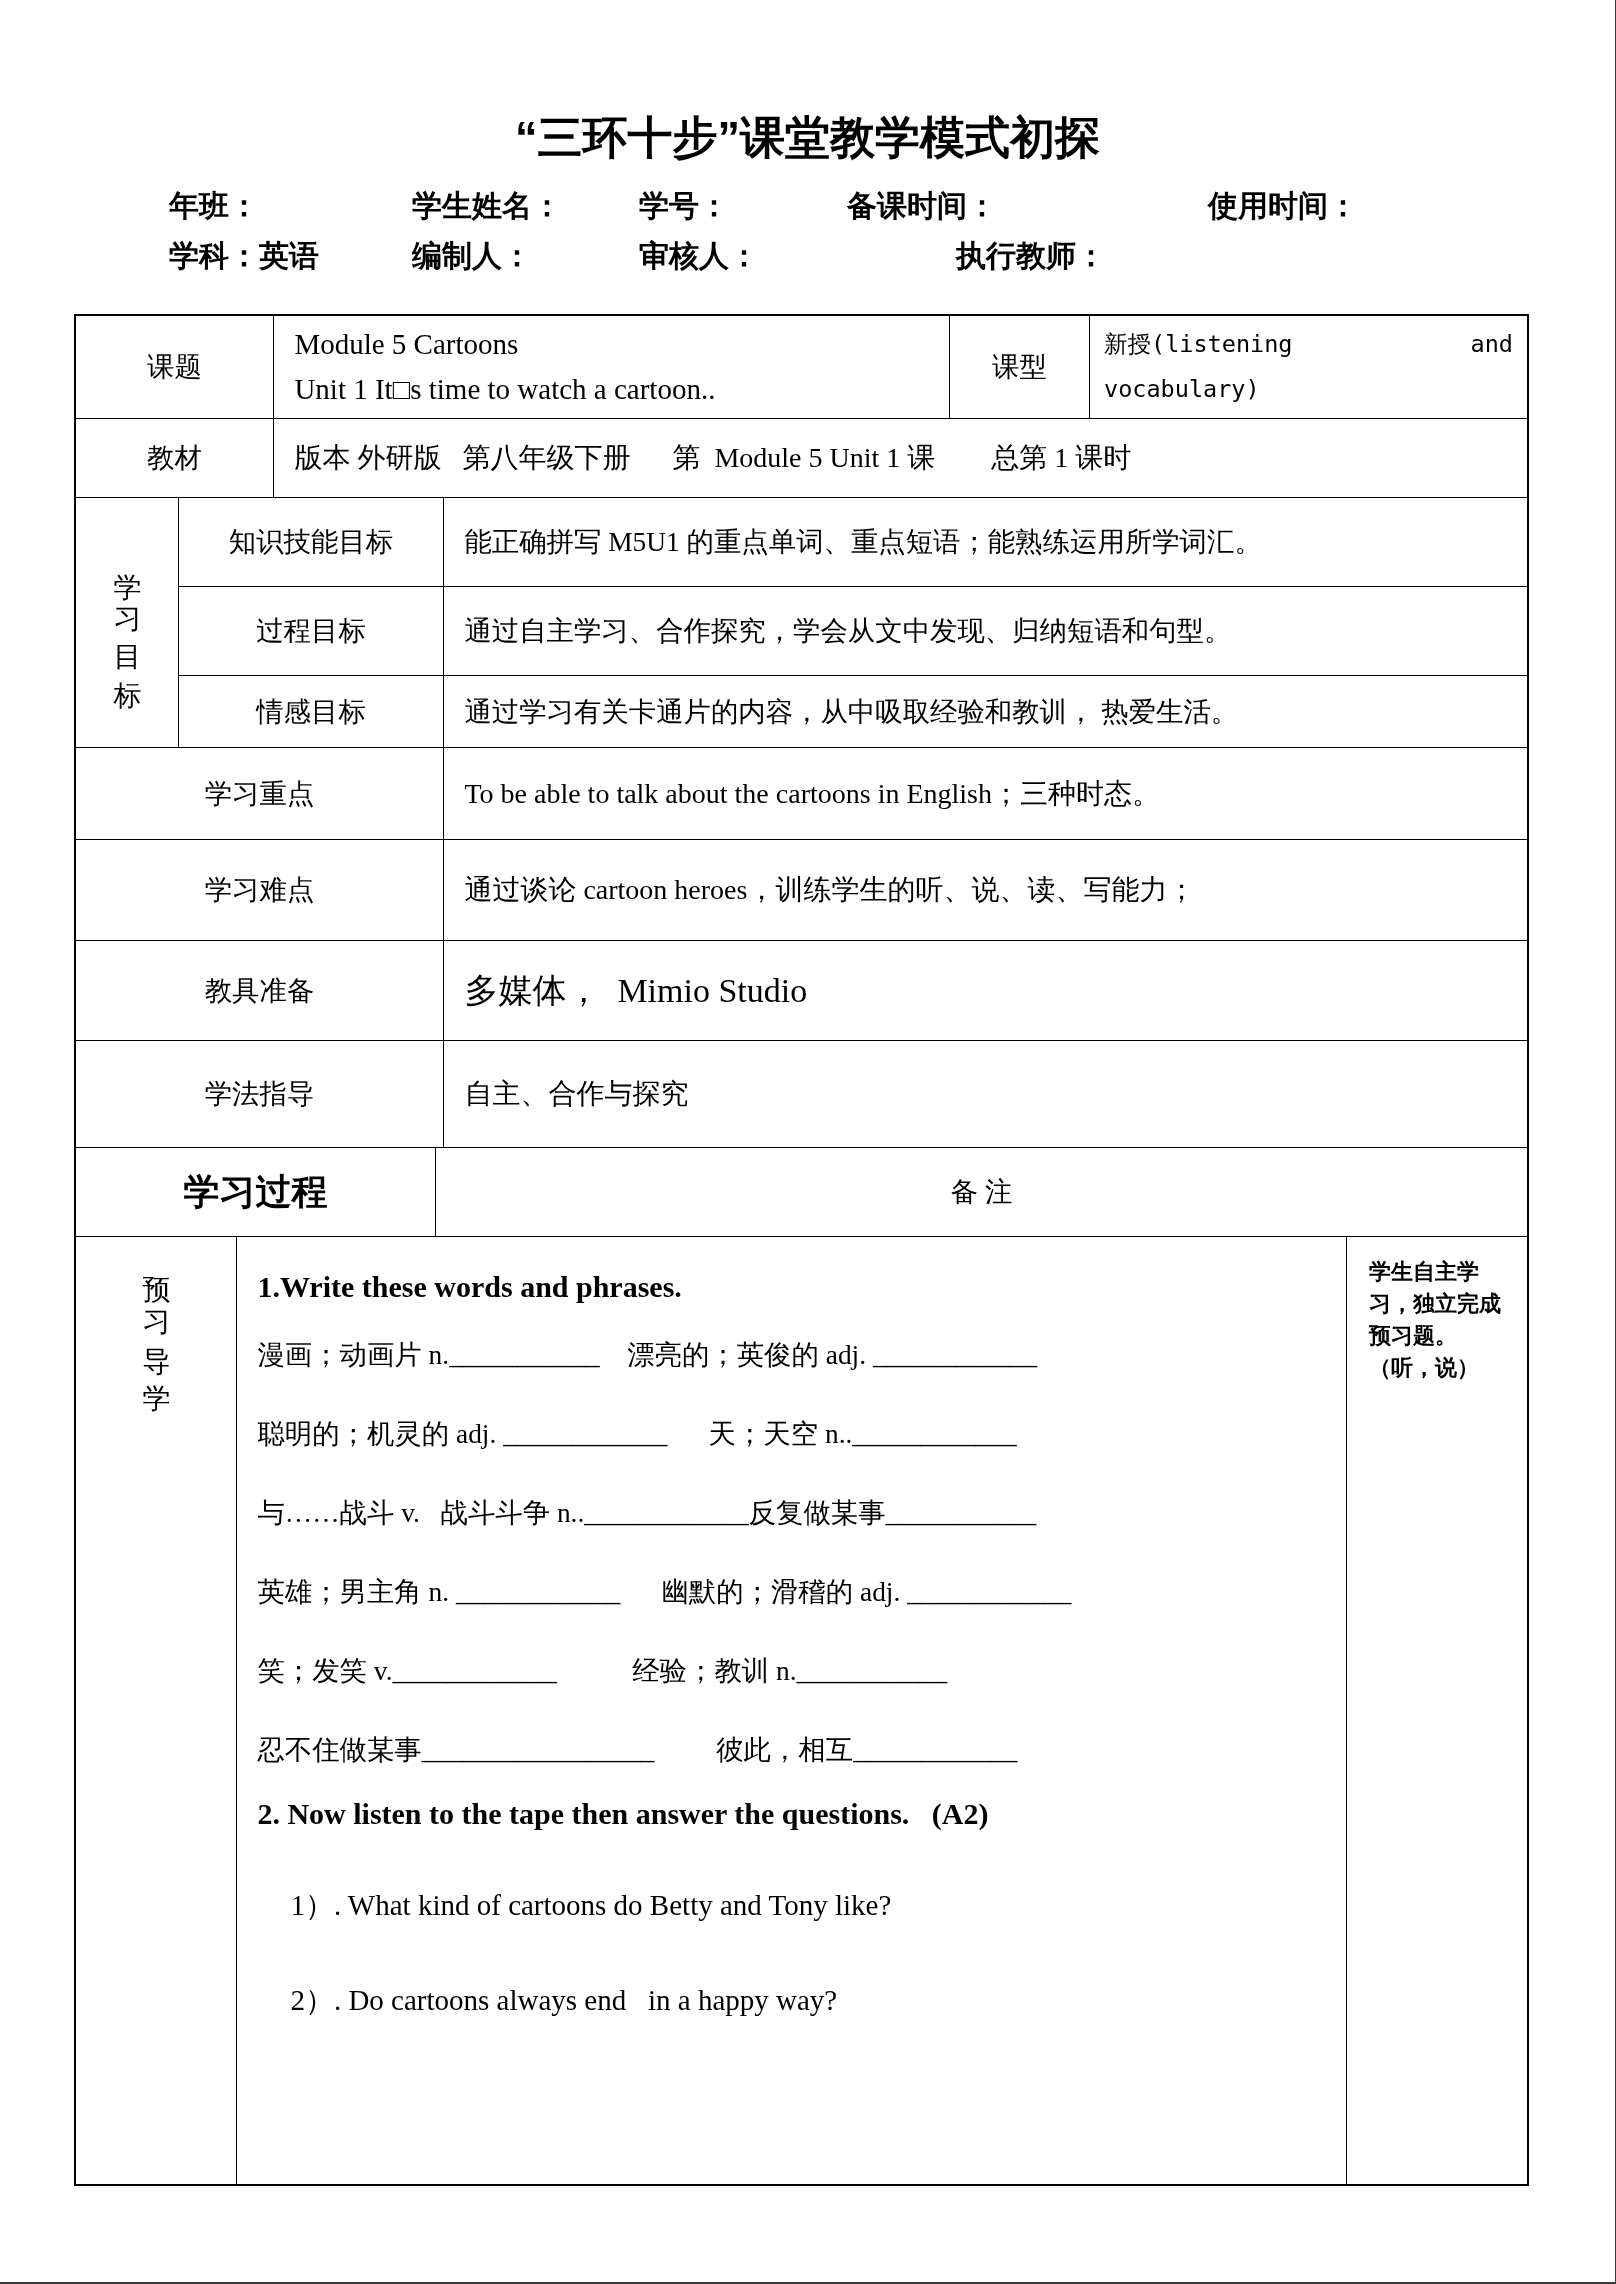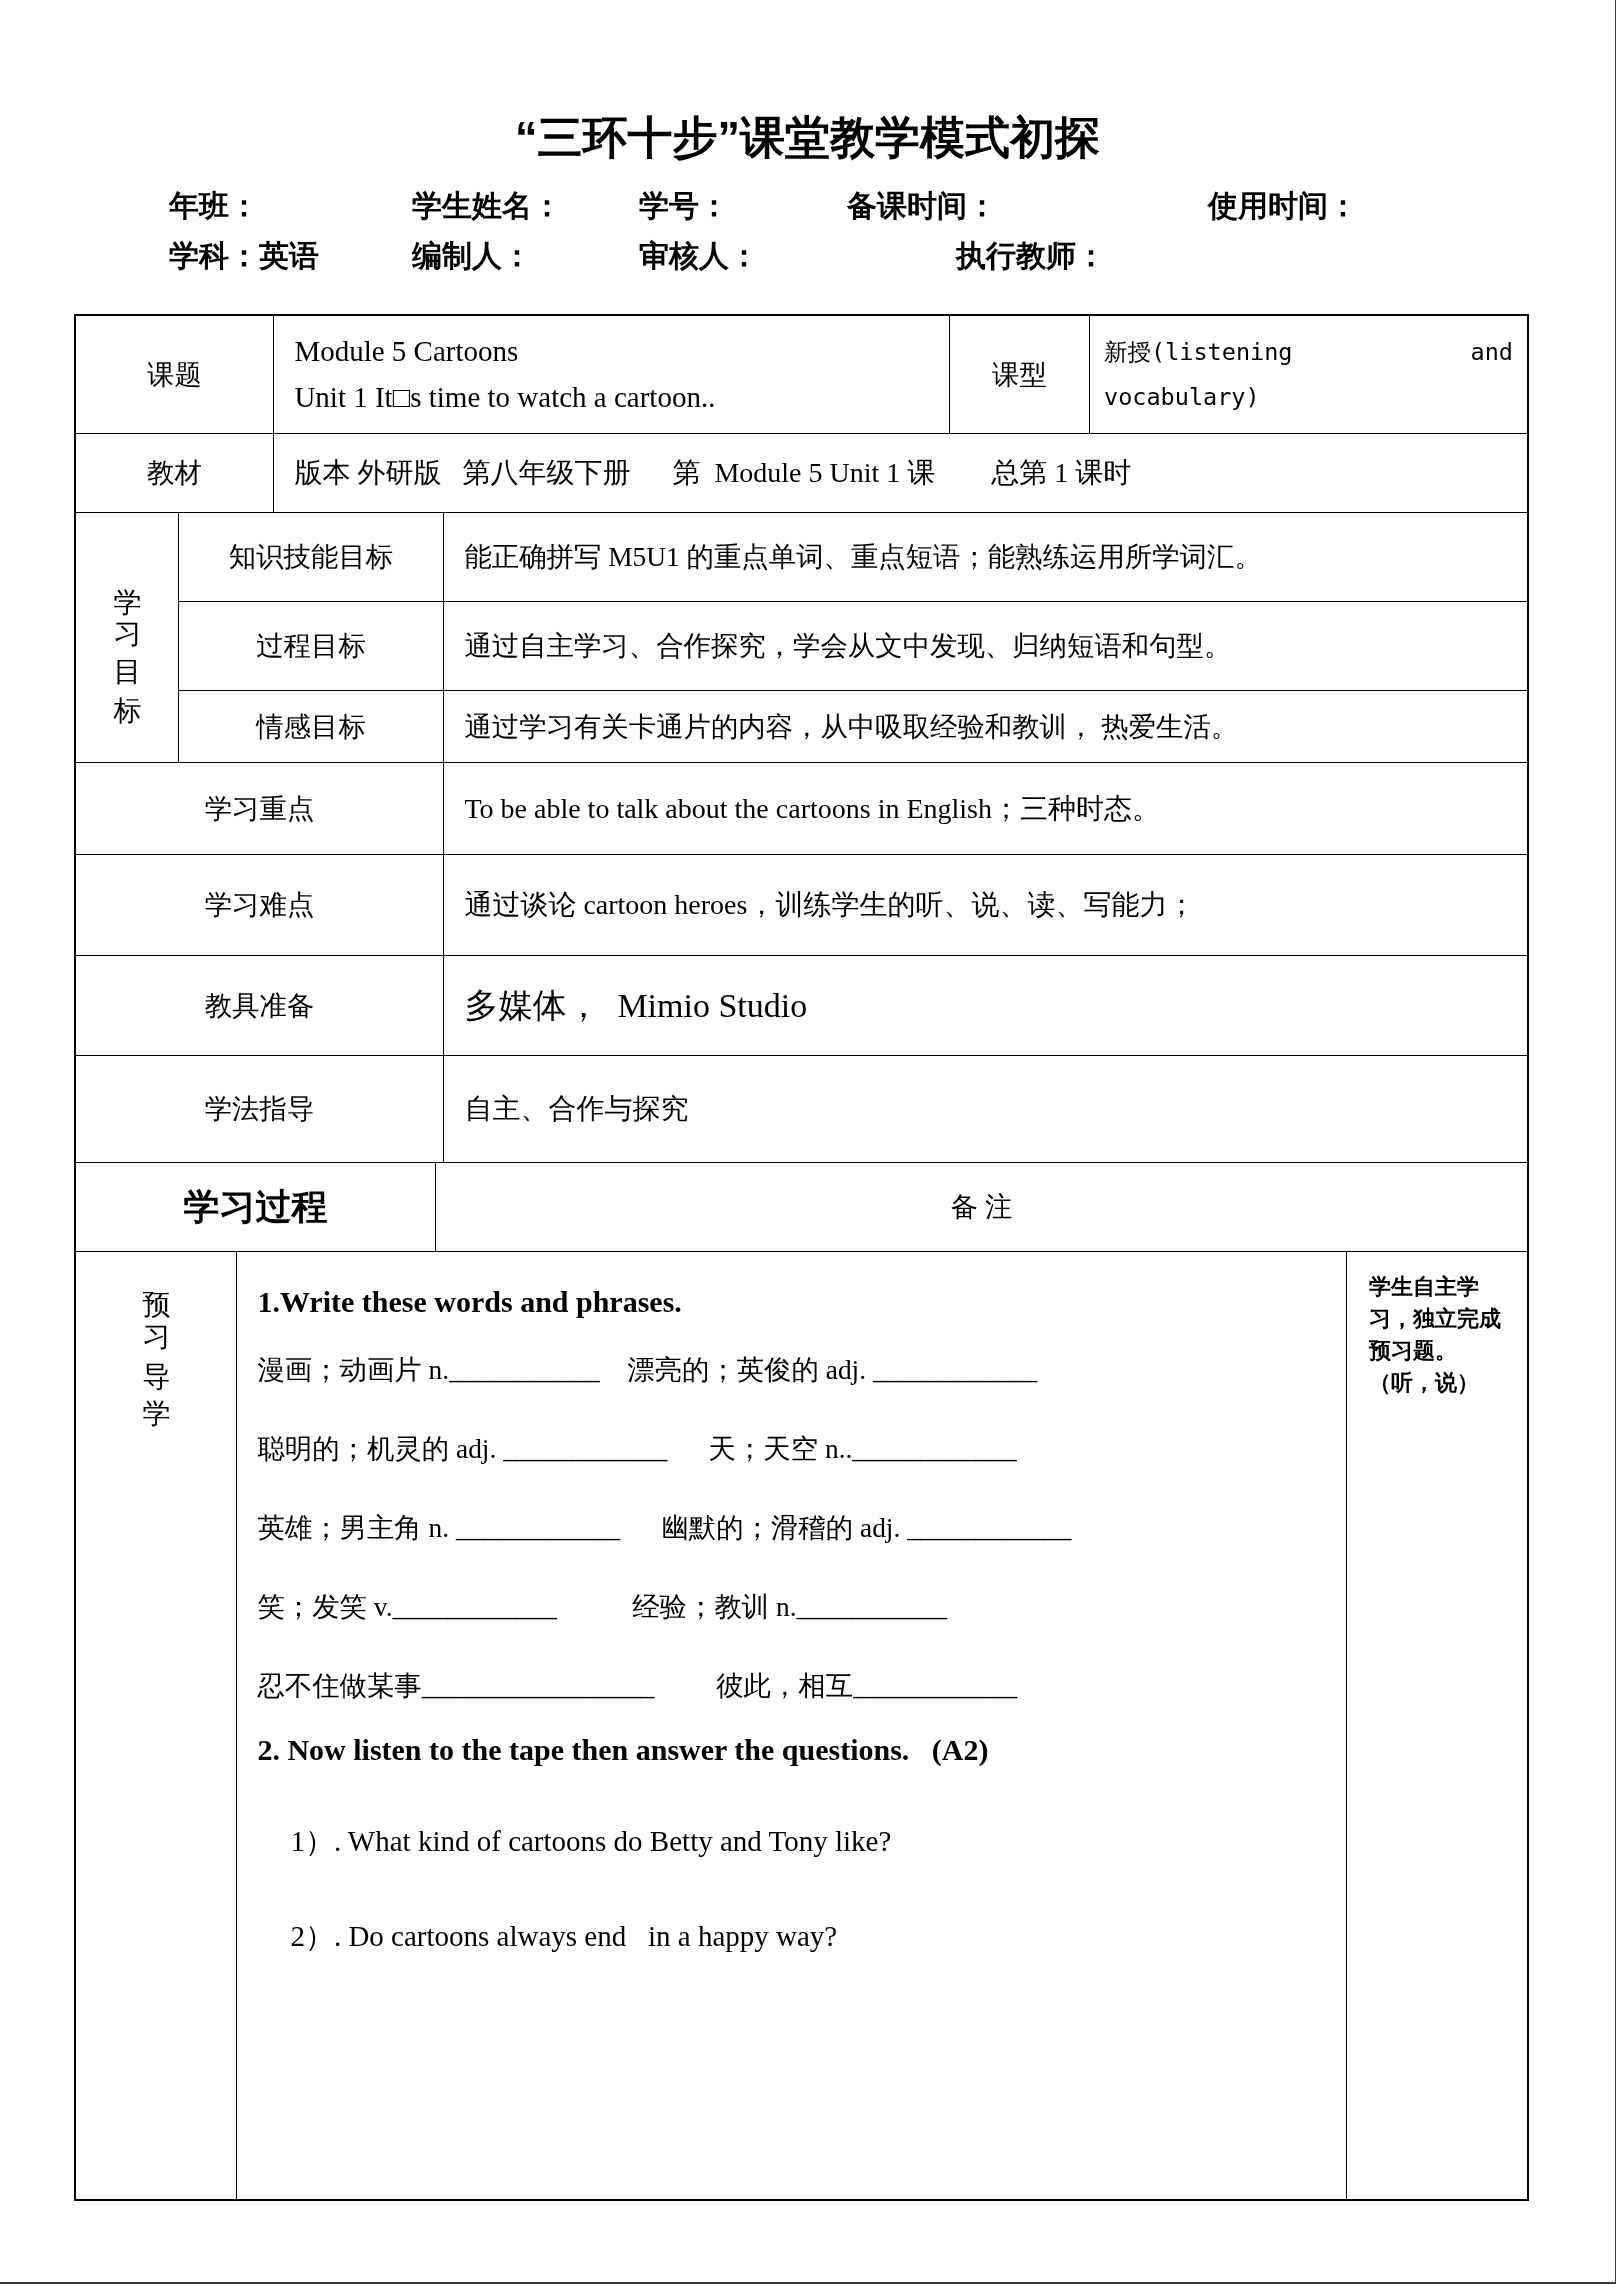--- a/index.html
+++ b/index.html
@@ -31,21 +31,21 @@
     border:2.4px solid #000;
   }
   .trow { display:flex; border-bottom:1.6px solid #000; }
   .trow:last-child { border-bottom:none; }
   .cell { display:flex; align-items:center; border-right:1.6px solid #000; min-width:0; }
   .cell:last-child { border-right:none; }
   .lab { justify-content:center; font-size:27.4px; text-align:center; }
   .txt { padding:0 20.4px; font-size:28px; white-space:pre-wrap; }
 
   
-  .r1 { height:118px;justify-content:space-between; }
+  .r1 { height:103px;justify-content:space-between; }
   .c-keti { width:198px; }
   .c-keti-val { width:676px; flex-direction:column; align-items:flex-start;
                 justify-content:center; padding:0 20.4px; gap:12.5px; font-size:29px; }
   .c-kexing { width:140px; }
   .c-kexing-val { flex:1; }
   .kx { width:100%; padding:0 14px; font-family:"DejaVu Sans Mono","Liberation Mono",monospace;
         font-size:23.5px; line-height:45px; }
   .kx1 { display:flex; justify-content:space-between; }
 
   
@@ -183,20 +183,21 @@
     </div>
 
     <div class="trow r-preview">
       <div class="cell c-prev-label">
         <span class="vtext">预习导学</span>
       </div>
       <div class="cell c-prev-content">
         <div class="sec-title sec1">1.Write these words and phrases.</div>
         <div class="vocab-line">漫画；动画片 n.___________    漂亮的；英俊的 adj. ____________</div>
         <div class="vocab-line">聪明的；机灵的 adj. ____________      天；天空 n..____________</div>
+        <div class="vocab-line">与……战斗 v.   战斗斗争 n..____________反复做某事___________</div>
         <div class="vocab-line">英雄；男主角 n. ____________      幽默的；滑稽的 adj. ____________</div>
         <div class="vocab-line">笑；发笑 v.____________           经验；教训 n.___________</div>
         <div class="vocab-line">忍不住做某事_________________         彼此，相互____________</div>
         <div class="sec-title sec2">2. Now listen to the tape then answer the questions.   (A2)</div>
         <div class="question">1）. What kind of cartoons do Betty and Tony like?</div>
         <div class="question">2）. Do cartoons always end   in a happy way?</div>
       </div>
       <div class="cell c-prev-note">学生自主学习，独立完成预习题。（听，说）</div>
     </div>
 

